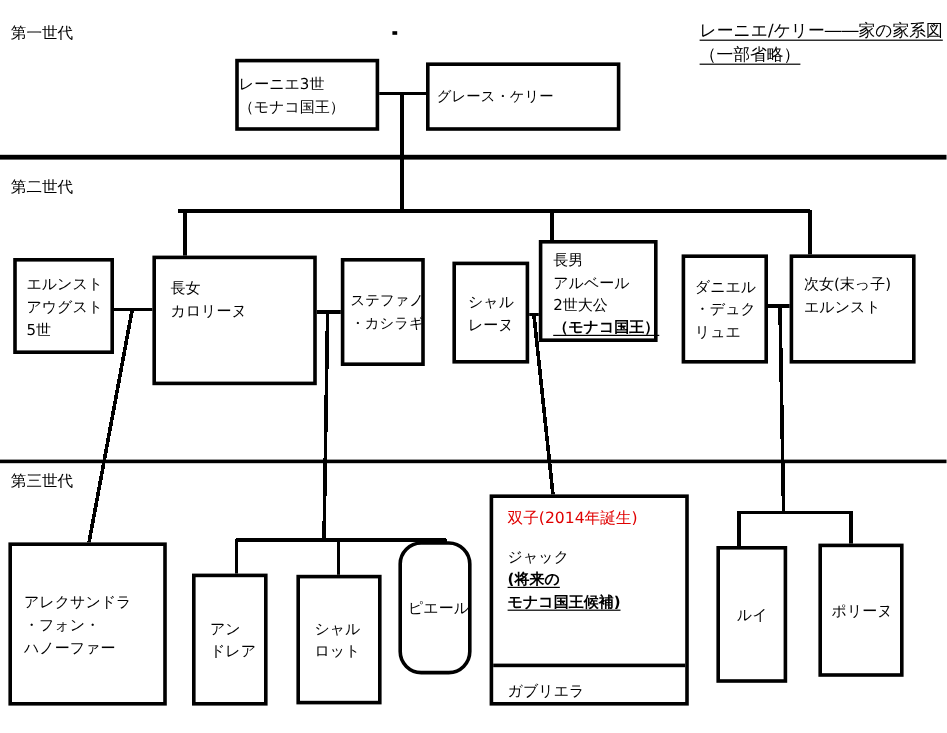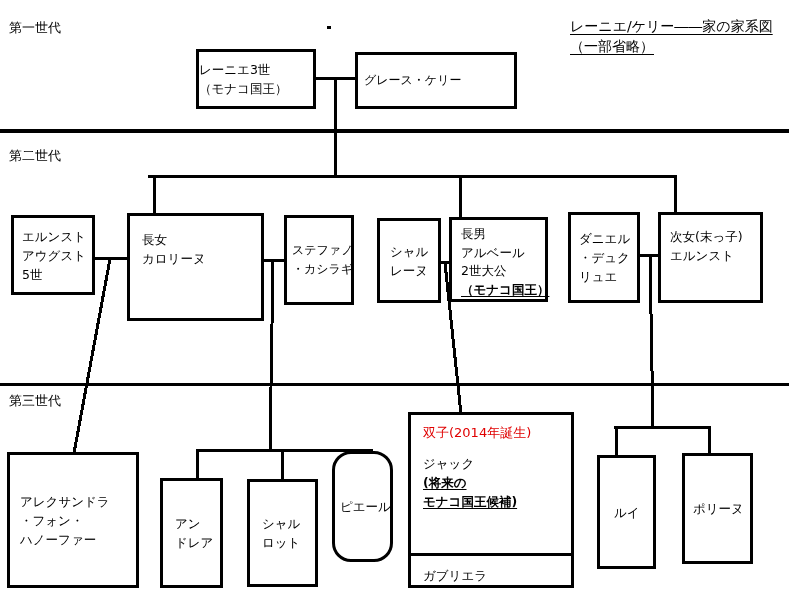--- a/index.html
+++ b/index.html
@@ -2,21 +2,21 @@
 <html><head>
 <meta charset="utf-8">
 <style>
   html,body{margin:0;padding:0;background:#ffffff;}
   #stage{
     position:relative;width:789px;height:611px;background:#ffffff;
     font-family:"DejaVu Sans",sans-serif;color:#000;overflow:hidden;
   }
   .genlabel{position:absolute;font-size:13px;white-space:nowrap;}
   .divider{position:absolute;left:0;width:789px;background:#000;}
-  .title{position:absolute;left:570px;top:16px;font-size:14px;line-height:20px;white-space:nowrap;}
+  .title{position:absolute;left:583px;top:16px;font-size:14px;line-height:20px;white-space:nowrap;}
   .title div{text-decoration:underline;text-underline-offset:3px;}
   .box{
     position:absolute;border:3px solid #000;background:#fff;box-sizing:border-box;
     display:flex;flex-direction:column;justify-content:center;
     font-size:12.5px;line-height:19px;white-space:nowrap;
   }
   .box span,.box div.tline{display:block;}
   .top-align{justify-content:flex-start;}
   .bu{font-weight:bold;text-decoration:underline;text-underline-offset:2px;}
   .red{color:#e00000;font-size:13px;}
@@ -90,21 +90,21 @@
     <span>カロリーヌ</span>
   </div>
   <div class="box" style="left:284px;top:215px;width:70px;height:90px;padding-left:5px;font-size:12px;">
     <span>ステファノ</span>
     <span>・カシラギ</span>
   </div>
   <div class="box" style="left:377px;top:218px;width:64px;height:85px;padding-left:10px;">
     <span>シャル</span>
     <span>レーヌ</span>
   </div>
-  <div class="box top-align" style="left:449px;top:217px;width:99px;height:85px;padding:5px 0 0 9px;line-height:18.5px;">
+  <div class="box top-align" style="left:449px;top:200px;width:99px;height:85px;padding:5px 0 0 9px;line-height:18.5px;">
     <span>長男</span>
     <span>アルベール</span>
     <span>2世大公</span>
     <span class="bu">（モナコ国王）</span>
   </div>
   <div class="box" style="left:568px;top:212px;width:72px;height:91px;padding-left:8px;">
     <span>ダニエル</span>
     <span>・デュク</span>
     <span>リュエ</span>
   </div>

